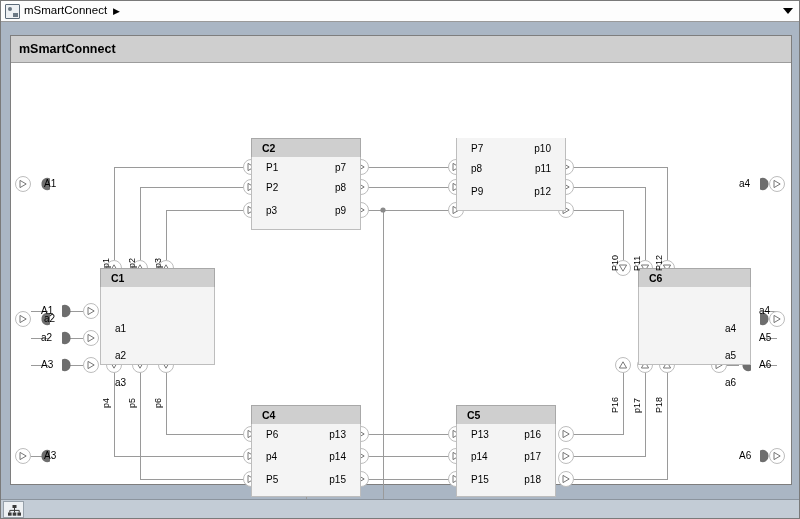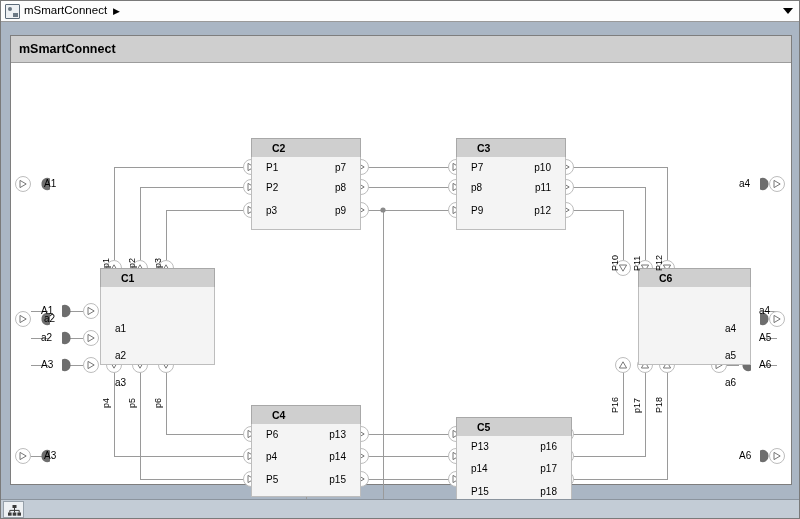--- a/index.html
+++ b/index.html
@@ -62,21 +62,21 @@
   }
   .sb-icon{
     position:absolute;left:4px;top:3px;width:13px;height:11px;
   }
   
   svg.wires{position:absolute;left:0;top:0;width:782px;height:422px;overflow:visible;}
   .blk{position:absolute;box-sizing:border-box;}
   .blk-hdr{
     height:19px;background:#cfcfcf;border:1px solid #a8a8a8;border-bottom:none;
     box-sizing:border-box;font-size:10.5px;font-weight:bold;color:#000;
-    display:flex;align-items:center;padding-left:20px;
+    display:flex;align-items:center;padding-left:10px;
   }
   .blk-body{
     background:#f4f4f4;border:1px solid #bdbdbd;border-top:none;
     box-sizing:border-box;position:relative;
   }
   .plabel{
     position:absolute;font-size:10px;color:#000;white-space:nowrap;line-height:1;
   }
   .plabel.l{left:14px;}
   .plabel.r{right:14px;}
@@ -282,21 +282,20 @@
             <span class="plabel l" style="top:6px;">P1</span>
             <span class="plabel l" style="top:26px;">P2</span>
             <span class="plabel l" style="top:49px;">p3</span>
             <span class="plabel r" style="top:6px;">p7</span>
             <span class="plabel r" style="top:26px;">p8</span>
             <span class="plabel r" style="top:49px;">p9</span>
           </div>
         </div>
 
         <div class="blk" style="left:445px;top:74px;width:110px;height:92px;">
-          <div class="blk-hdr">C3</div>
           <div class="blk-body" style="height:73px;">
             <span class="plabel l" style="top:6px;">P7</span>
             <span class="plabel l" style="top:26px;">p8</span>
             <span class="plabel l" style="top:49px;">P9</span>
             <span class="plabel r" style="top:6px;">p10</span>
             <span class="plabel r" style="top:26px;">p11</span>
             <span class="plabel r" style="top:49px;">p12</span>
           </div>
         </div>
 
@@ -306,21 +305,21 @@
             <span class="plabel l" style="top:6px;">P6</span>
             <span class="plabel l" style="top:28px;">p4</span>
             <span class="plabel l" style="top:51px;">P5</span>
             <span class="plabel r" style="top:6px;">p13</span>
             <span class="plabel r" style="top:28px;">p14</span>
             <span class="plabel r" style="top:51px;">p15</span>
           </div>
         </div>
         <span class="vlabel" style="left:289px;top:450px;">p8</span>
 
-        <div class="blk" style="left:445px;top:341px;width:116px;height:92px;margin-top:12px;">
+        <div class="blk" style="left:445px;top:341px;width:100px;height:92px;">
           <div class="blk-hdr">C5</div>
           <div class="blk-body" style="height:73px;">
             <span class="plabel l" style="top:6px;">P13</span>
             <span class="plabel l" style="top:28px;">p14</span>
             <span class="plabel l" style="top:51px;">P15</span>
             <span class="plabel r" style="top:6px;">p16</span>
             <span class="plabel r" style="top:28px;">p17</span>
             <span class="plabel r" style="top:51px;">p18</span>
           </div>
         </div>

